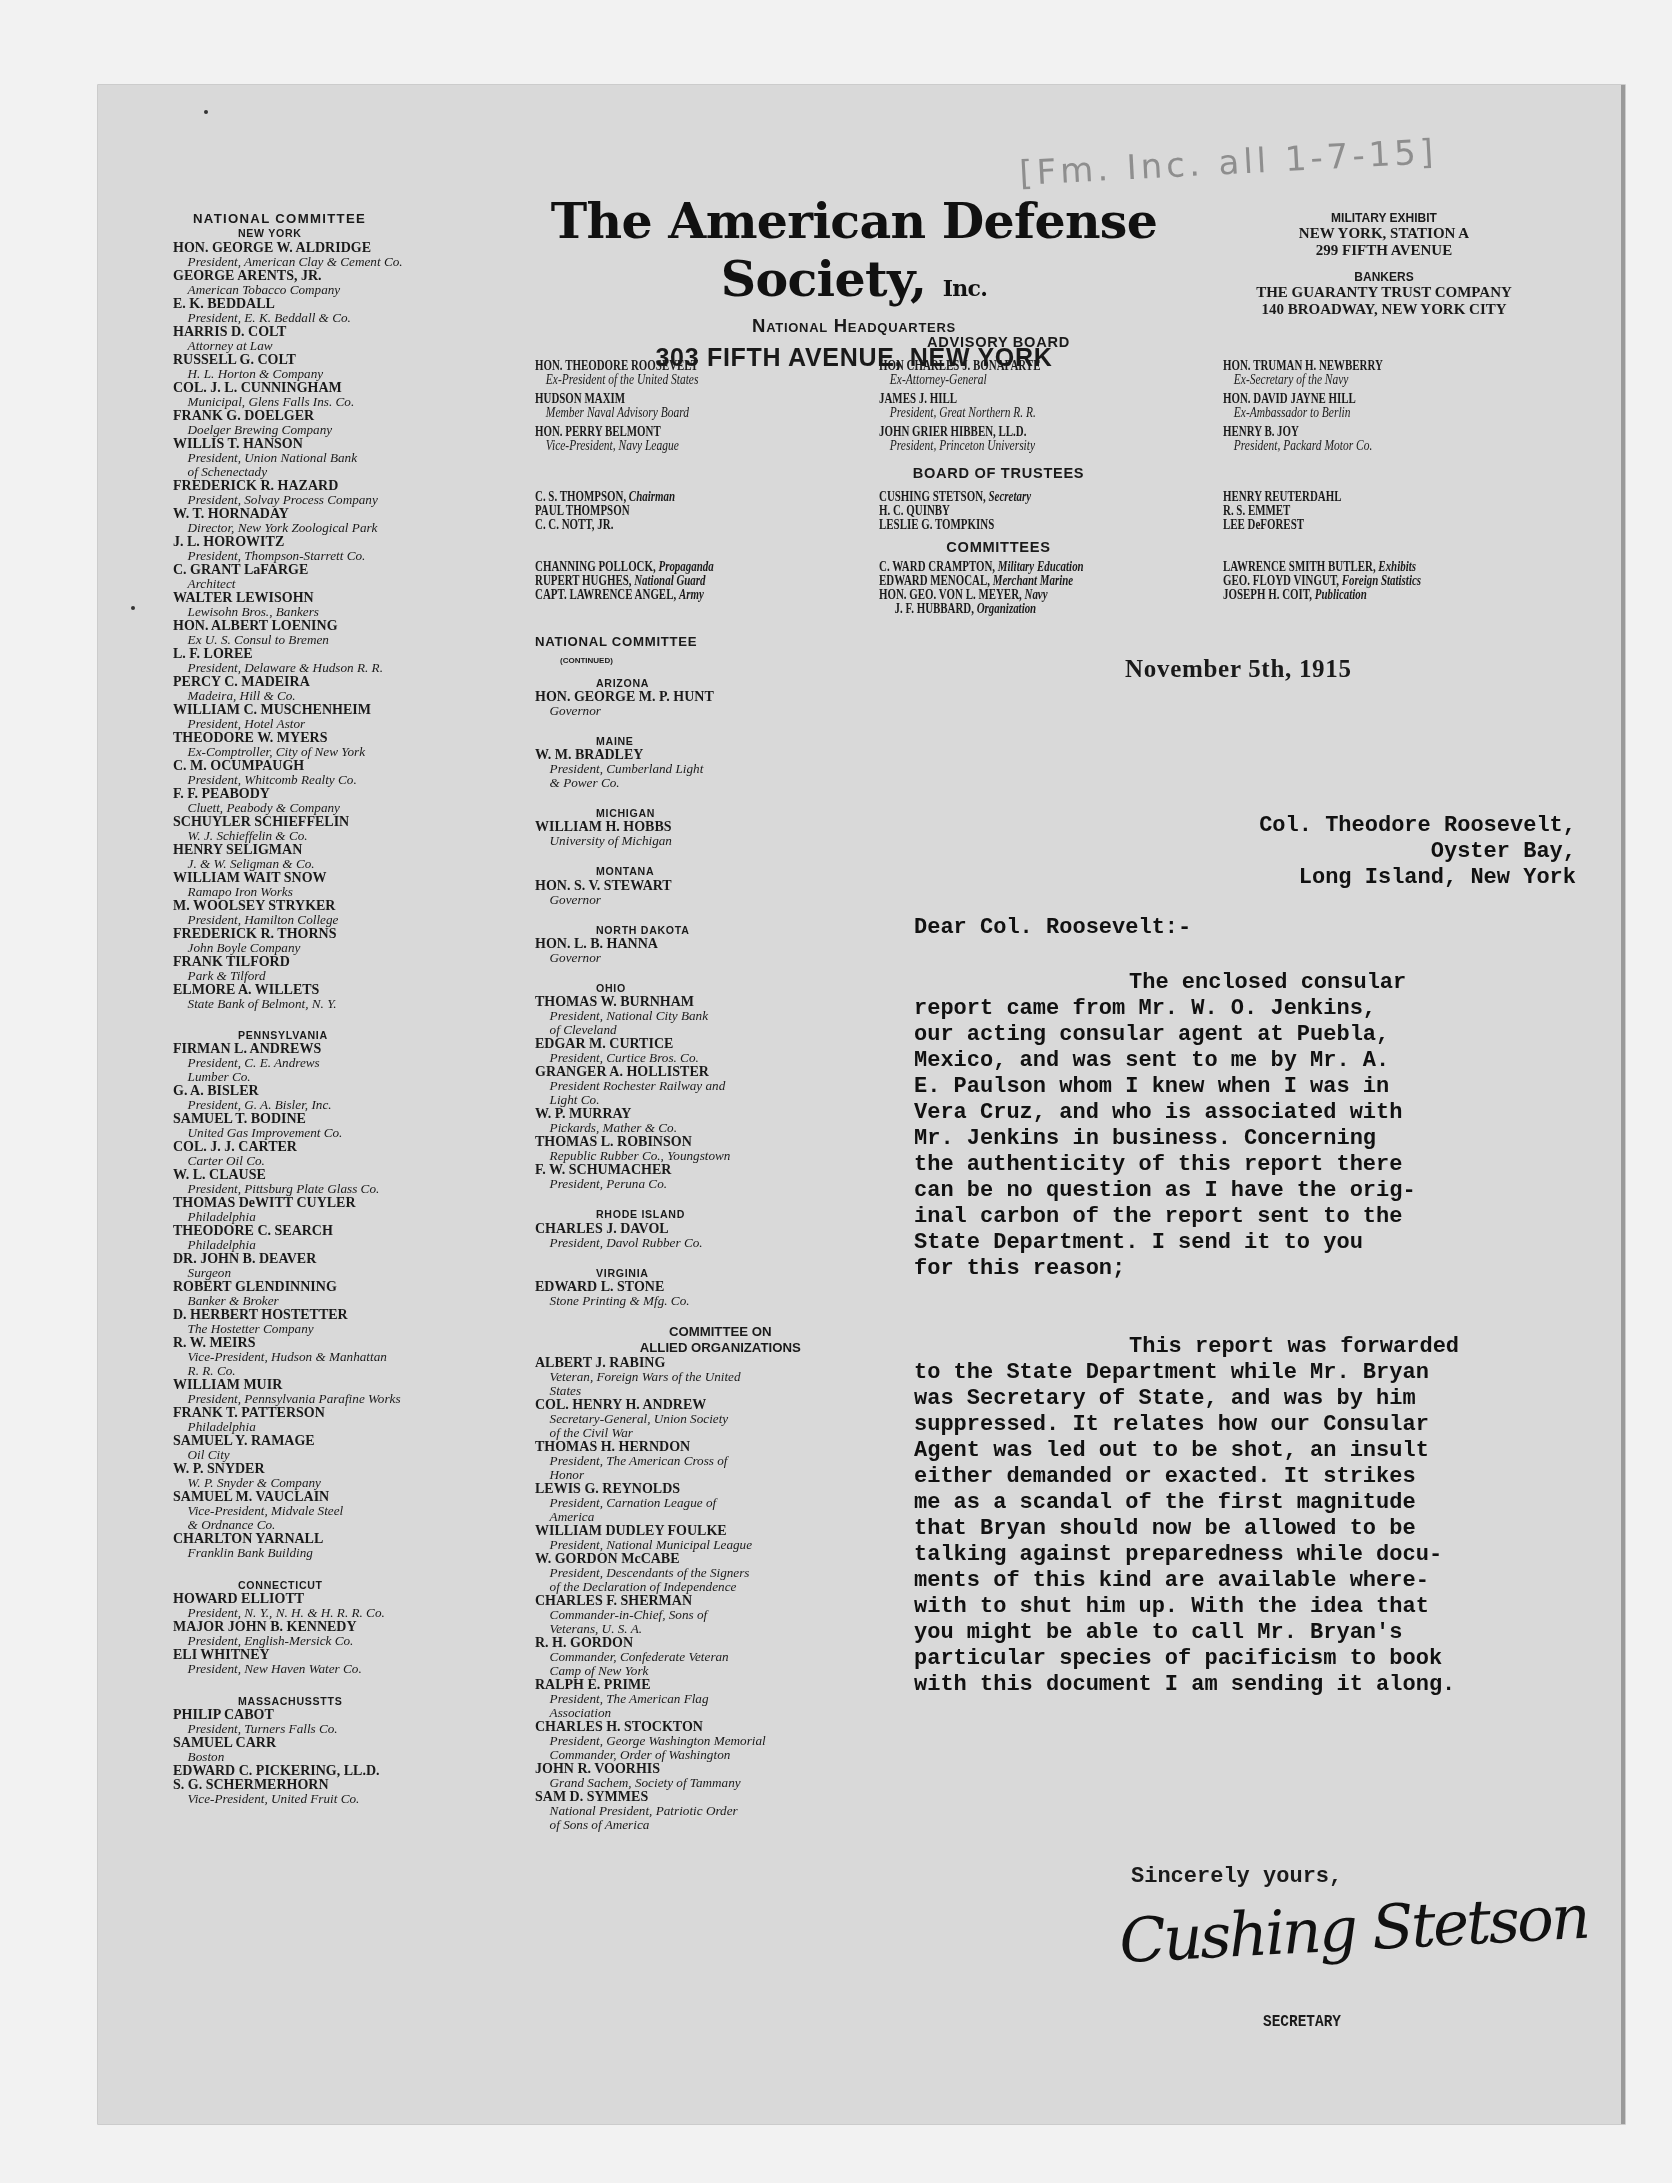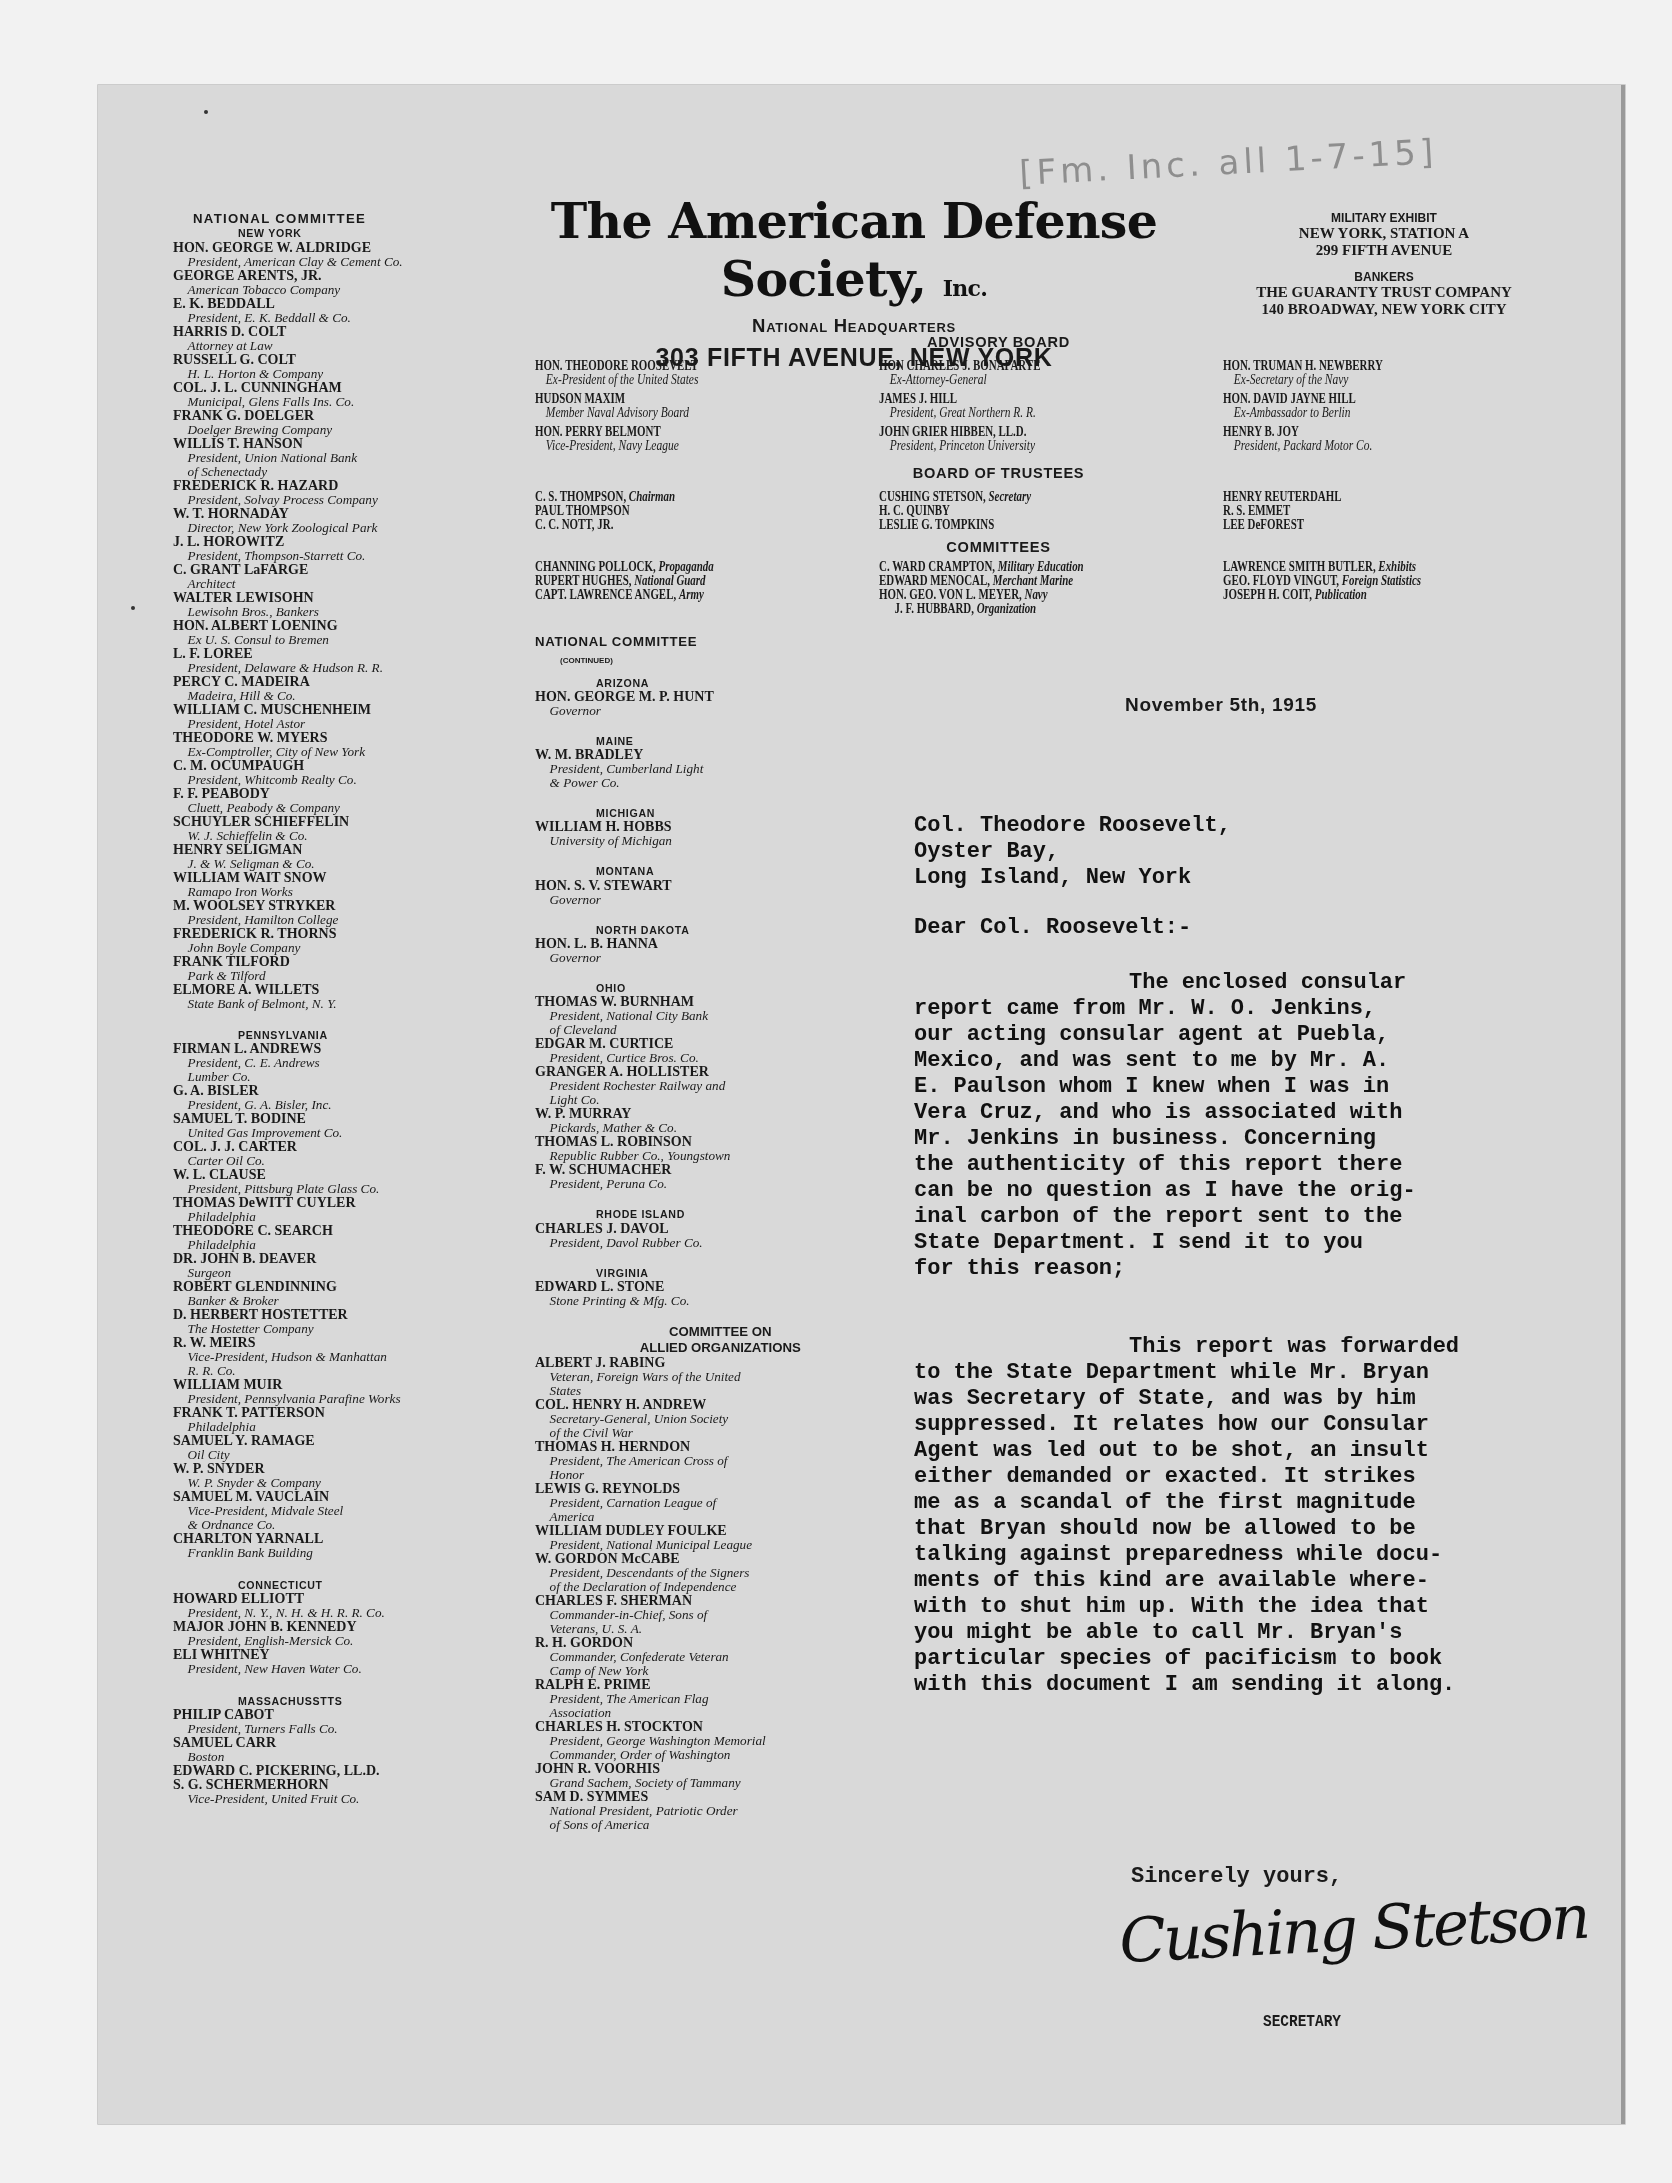--- a/index.html
+++ b/index.html
@@ -107,30 +107,30 @@
     display: grid; grid-template-columns: 331px 331px 331px; column-gap: 13.2px;
     margin-top: 9.3px; margin-bottom: 6.6px;
   }
   .bcell .nm { font-weight: bold; font-size: 14px; line-height: 13.2px; white-space: nowrap; transform: scaleX(0.78); transform-origin: left; font-family: "Liberation Serif", serif; }
   .bcell .ti { font-style: italic; font-size: 14px; line-height: 14.6px; white-space: nowrap; transform: scaleX(0.82); transform-origin: left; padding-left: 13.2px; font-family: "Liberation Serif", serif;}
   .bcell { margin-bottom: 5.3px; }
   .blist .row { font-weight: bold; font-size: 14px; line-height: 14px; white-space: nowrap; transform: scaleX(0.78); transform-origin: left; font-family: "Liberation Serif", serif; }
   .blist .row i { font-weight: bold; }
 
   .date {
-    position: absolute; left: 1125px; top: 694px;
-    font-family: Liberation Sans, sans-serif; font-weight: bold;
-    font-size: 19px; letter-spacing: 0.7px;
+    position: absolute; left: 1125px; top: 655px;
+    font-family: Liberation Serif, serif; font-weight: bold;
+    font-size: 25px; letter-spacing: 0.7px;
   }
   .letter {
     position: absolute; left: 914px; top: 813px; width: 662px;
     font-family: "Liberation Mono", monospace; font-weight: bold;
     font-size: 22px; line-height: 26px; color: #111;
   }
-  .letter .addr div { white-space: nowrap; }
+  .letter .addr div { white-space: nowrap; text-align: right; }
   .letter .salute { margin-top: 24px; }
   .letter .para { margin-top: 29px; }
   .letter .para div { white-space: nowrap; }
   .letter .para .ind { padding-left: 215px; }
   .closing {
     position: absolute; left: 1131px; top: 1864px;
     font-family: "Liberation Mono", monospace; font-weight: bold; font-size: 22px;
   }
   .signature {
     position: absolute; left: 1119px; top: 1893px;

